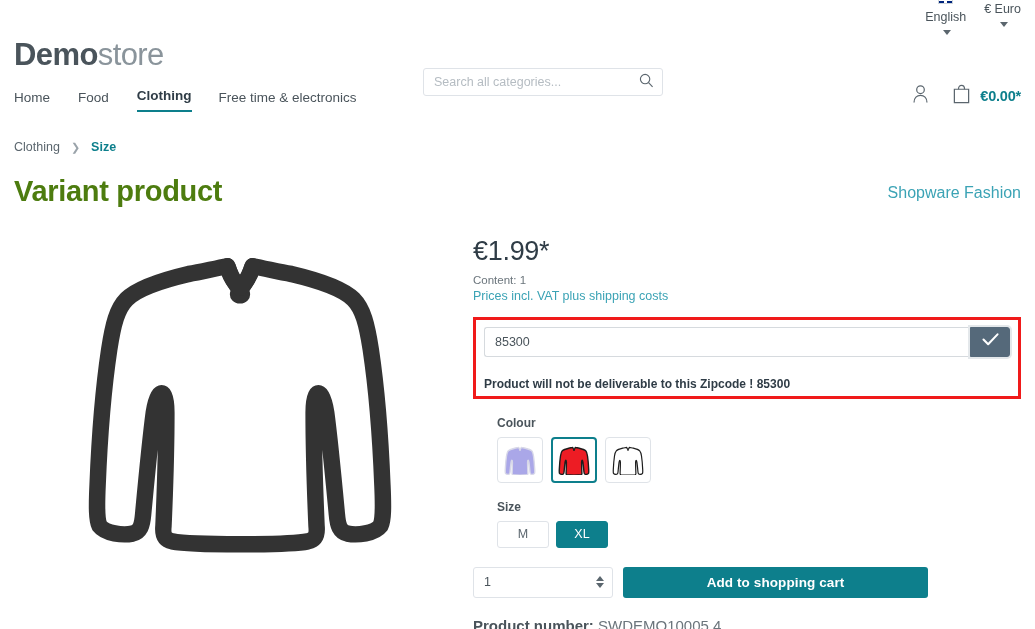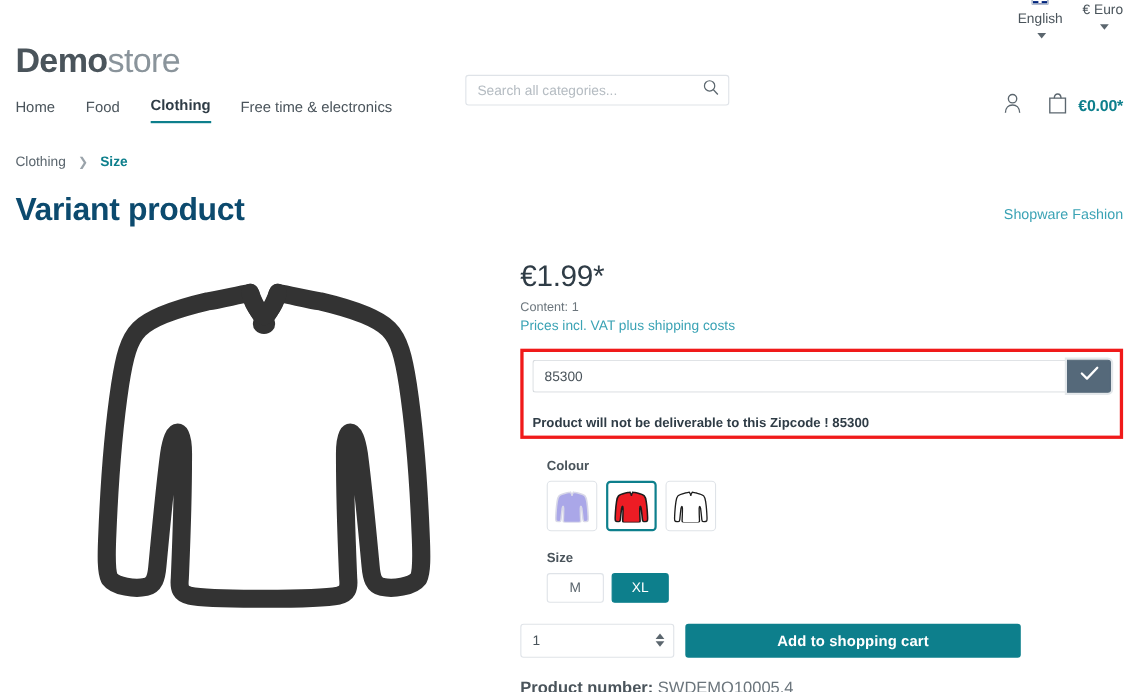--- a/index.html
+++ b/index.html
@@ -168,27 +168,27 @@
   .titlerow {
     display: flex;
     align-items: flex-end;
     justify-content: space-between;
     padding: 22px 14px 0 14px;
   }
   h1.ptitle {
     margin: 0;
     font-size: 29px;
     font-weight: bold;
-    color: #0c4a6e;
+    color: #4d7c0f;
     letter-spacing: -0.3px;
     line-height: 1.1;
   }
   .manufacturer {
     color: #3ba3b5;
-    font-size: 13px;
+    font-size: 16px;
     cursor: pointer;
     padding-bottom: 6px;
   }
 
   
   .main {
     display: flex;
     padding: 30px 14px 0 14px;
     gap: 0;
   }

